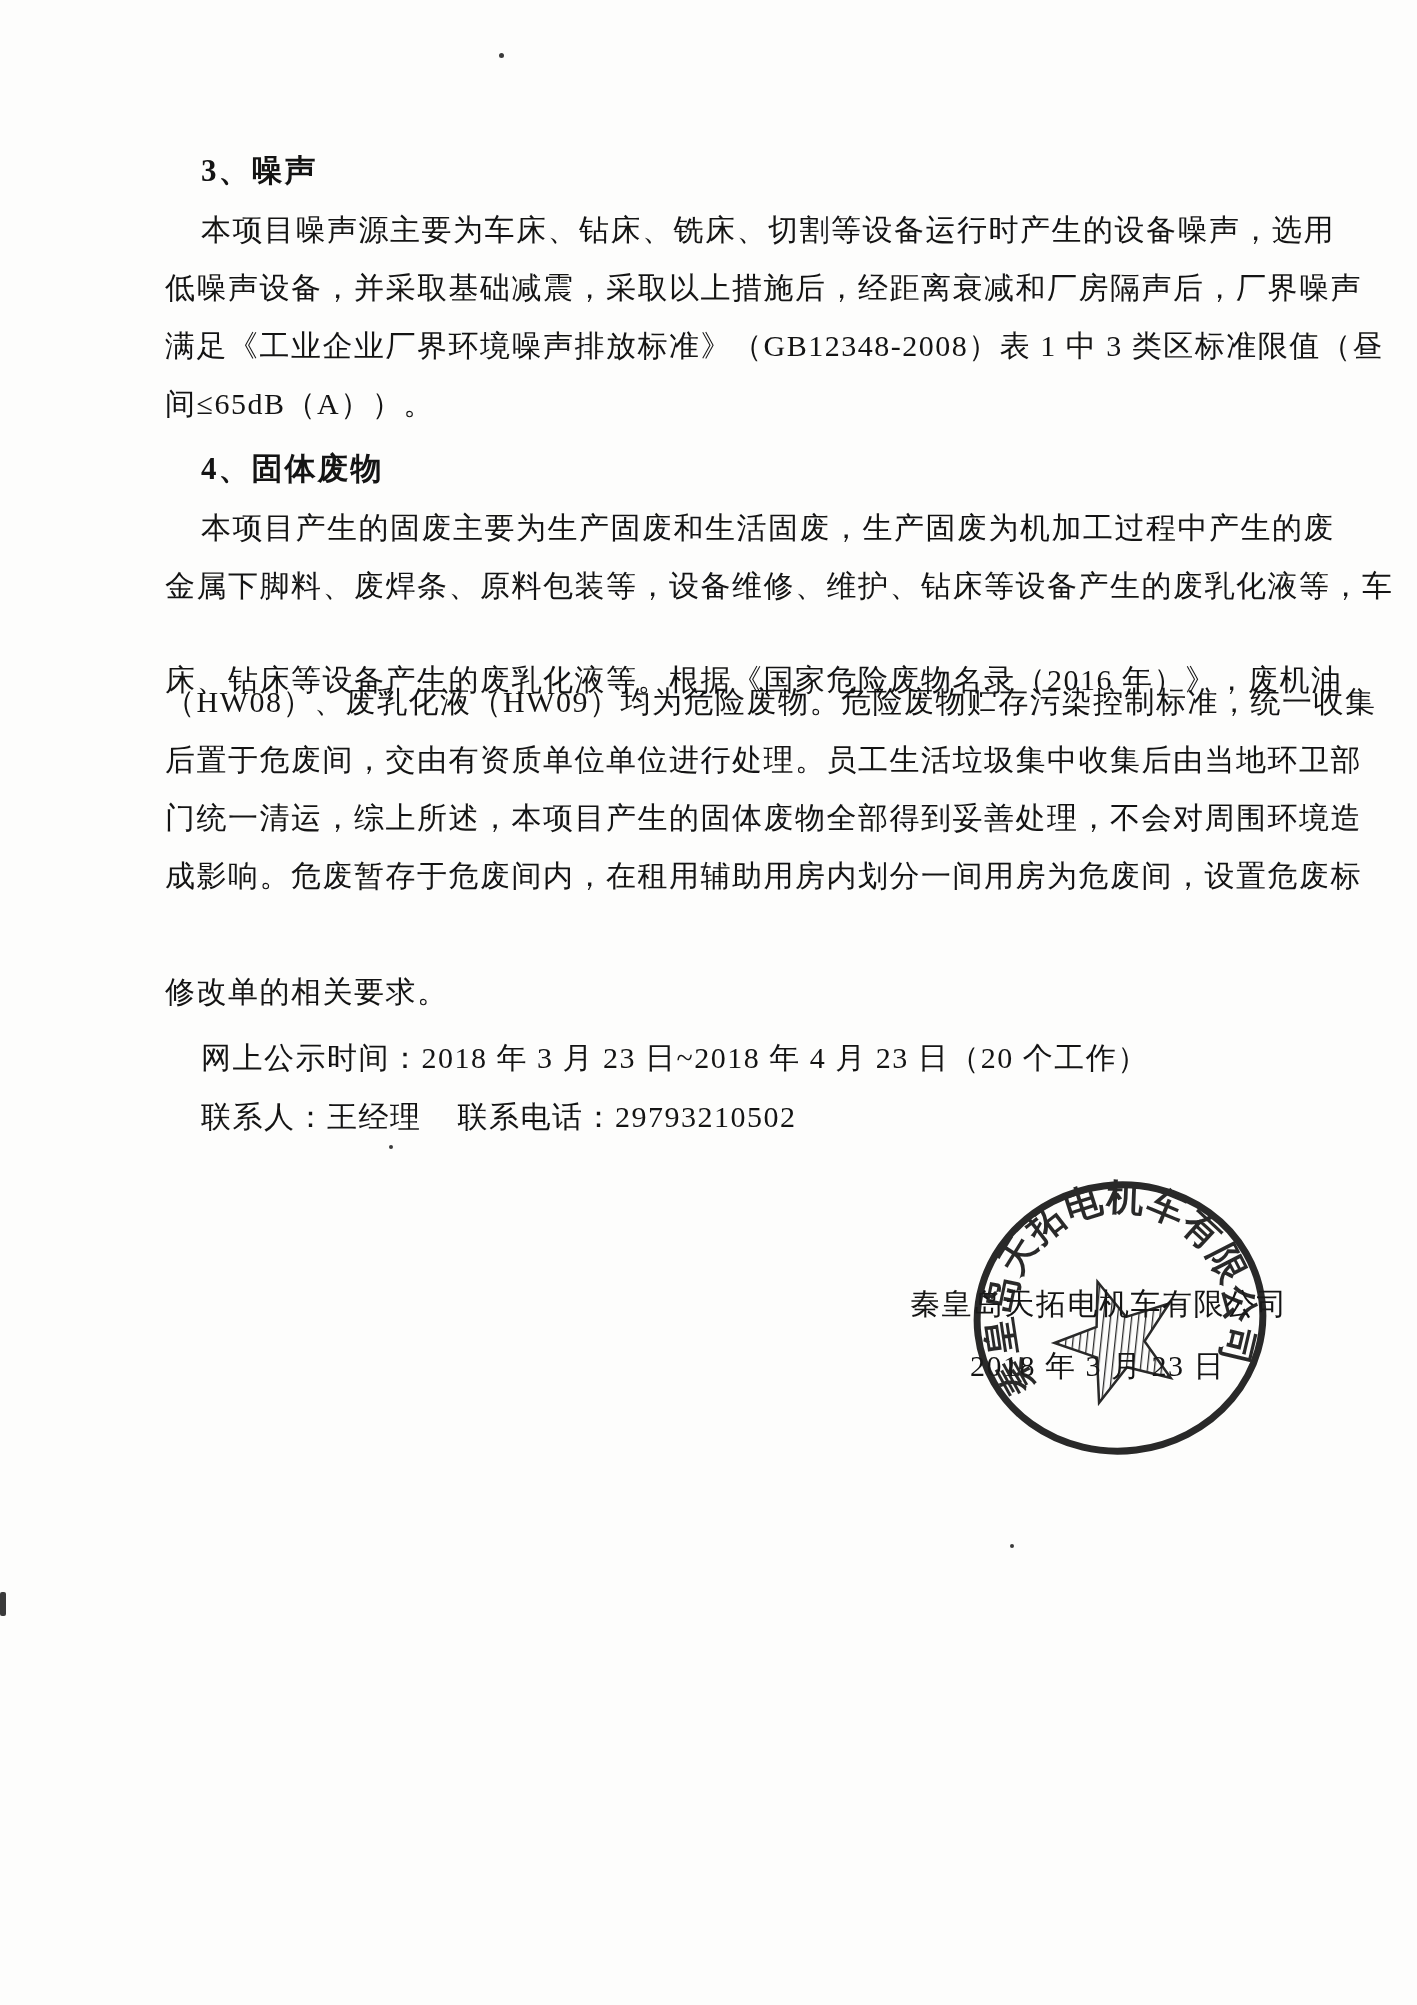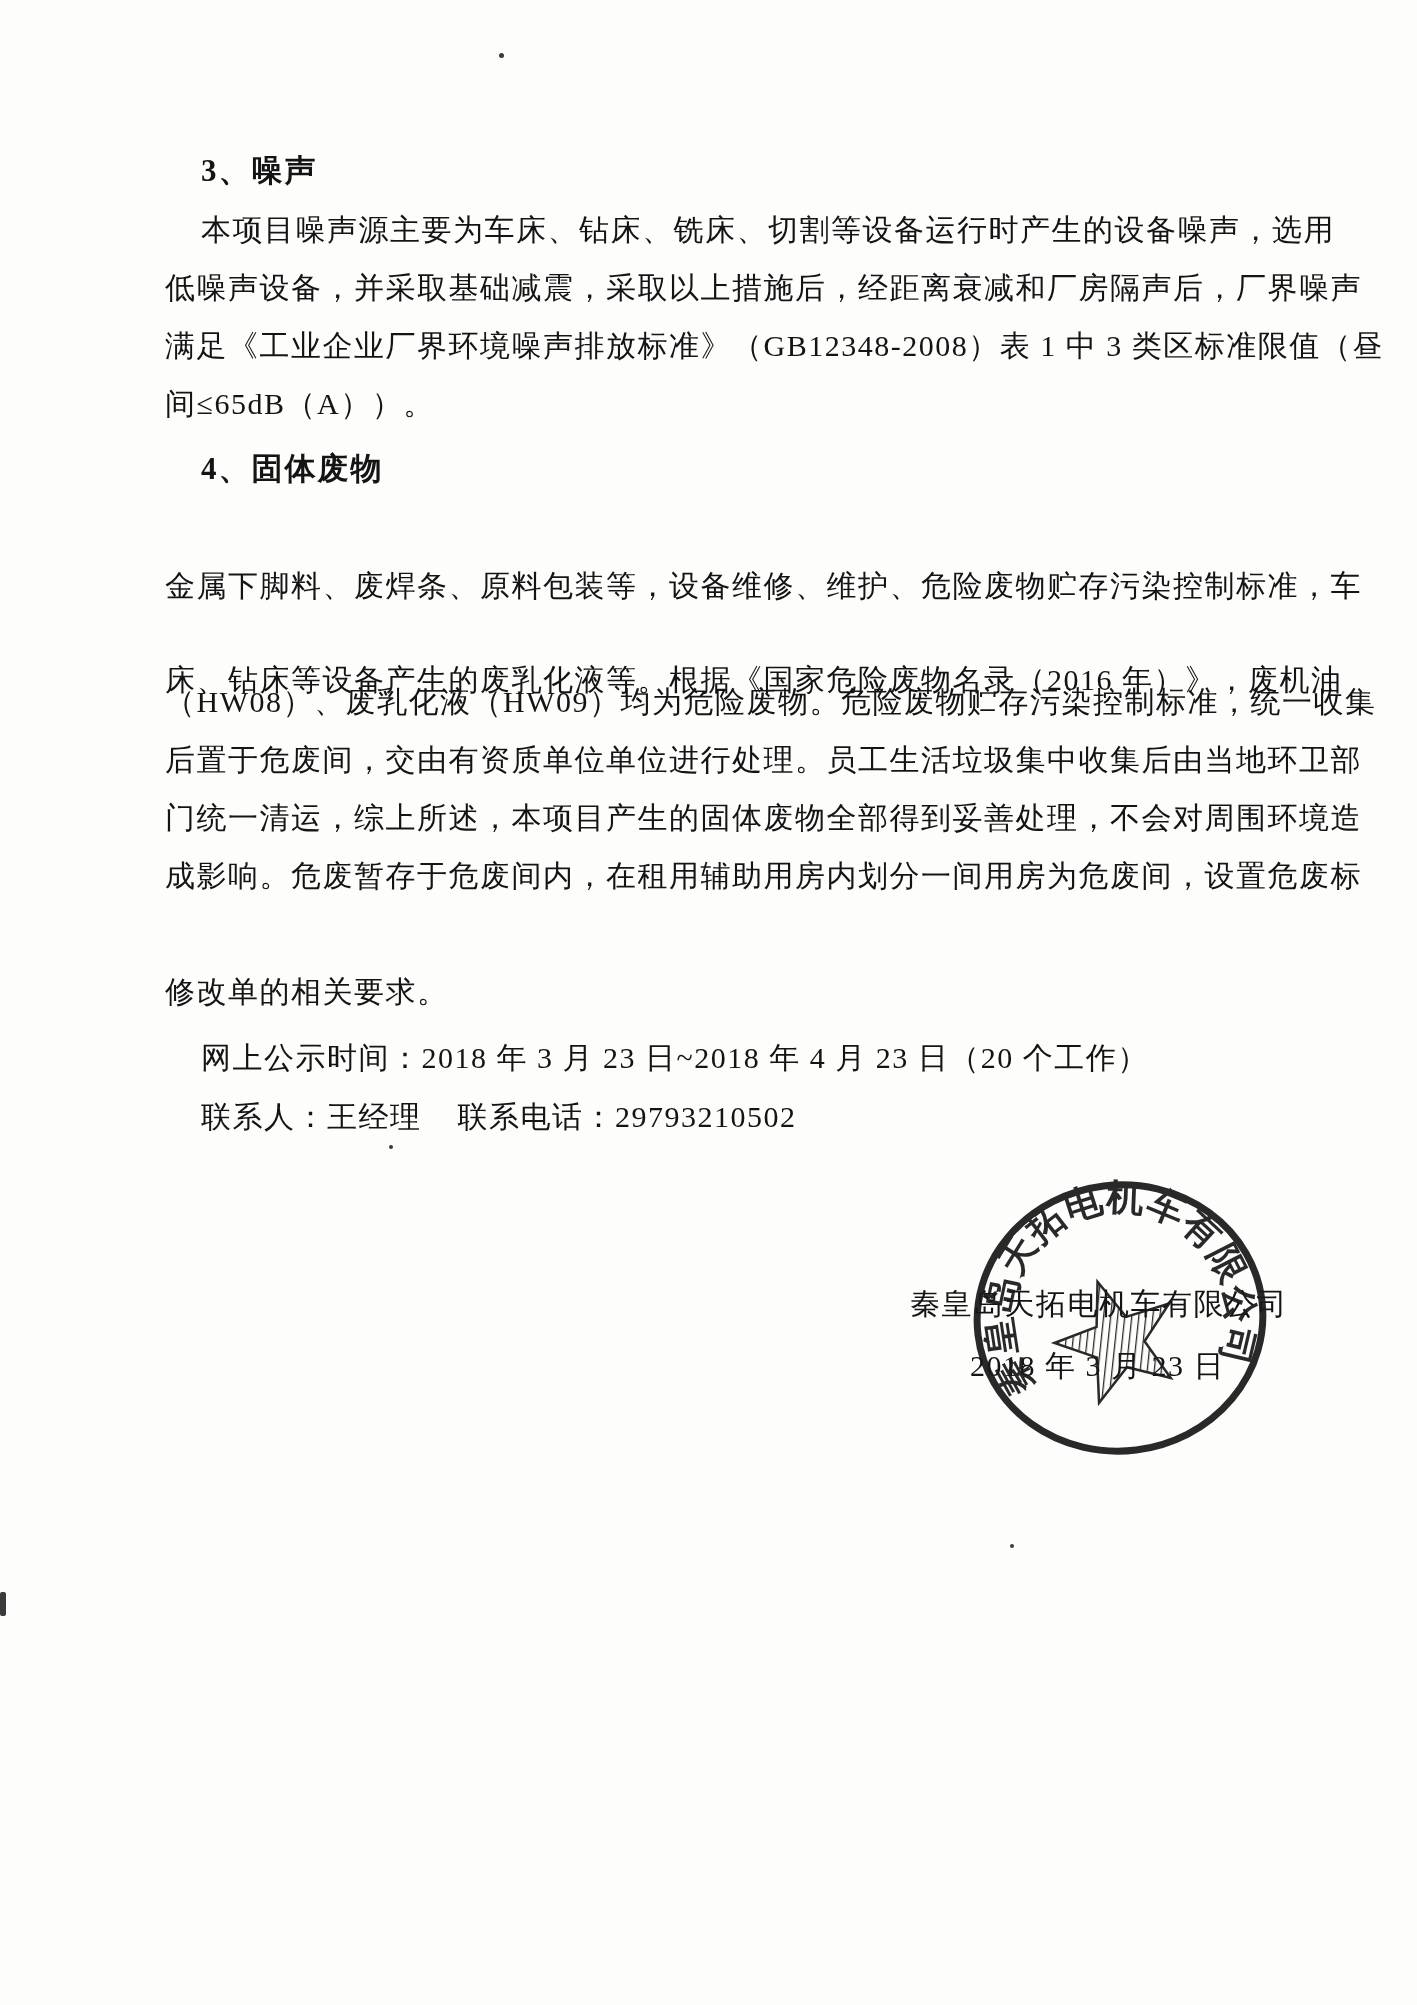--- a/index.html
+++ b/index.html
@@ -53,21 +53,22 @@
 
 <div class="page">
 
   <div class="heading" style="top:150px">3、噪声</div>
   <div class="line indent" style="top:212px">本项目噪声源主要为车床、钻床、铣床、切割等设备运行时产生的设备噪声，选用</div>
   <div class="line" style="top:270px">低噪声设备，并采取基础减震，采取以上措施后，经距离衰减和厂房隔声后，厂界噪声</div>
   <div class="line" style="top:328px">满足《工业企业厂界环境噪声排放标准》（GB12348-2008）表 1 中 3 类区标准限值（昼</div>
   <div class="line" style="top:386px">间≤65dB（A））。</div>
 
   <div class="heading" style="top:448px">4、固体废物</div>
-  <div class="line" style="top:568px">金属下脚料、废焊条、原料包装等，设备维修、维护、危险废物贮存污染控制标准，车</div>
+  <div class="line indent" style="top:510px">本项目产生的固废主要为生产固废和生活固废，生产固废为机加工过程中产生的废</div>
+  <div class="line" style="top:568px">金属下脚料、废焊条、原料包装等，设备维修、维护、钻床等设备产生的废乳化液等，车</div>
   <div class="line" style="top:662px">床、钻床等设备产生的废乳化液等。根据《国家危险废物名录（2016 年）》，废机油</div>
   <div class="line" style="top:684px">（HW08）、废乳化液（HW09）均为危险废物。危险废物贮存污染控制标准，统一收集</div>
   <div class="line" style="top:800px">门统一清运，综上所述，本项目产生的固体废物全部得到妥善处理，不会对周围环境造</div>
   <div class="line" style="top:742px">后置于危废间，交由有资质单位单位进行处理。员工生活垃圾集中收集后由当地环卫部</div>
   <div class="line" style="top:858px">成影响。危废暂存于危废间内，在租用辅助用房内划分一间用房为危废间，设置危废标</div>
   <div class="line" style="top:974px">修改单的相关要求。</div>
 
   <div class="line indent" style="top:1040px">网上公示时间：2018 年 3 月 23 日~2018 年 4 月 23 日（20 个工作）</div>
   <div class="line indent" style="top:1099px">联系人：王经理    联系电话：29793210502</div>
 

